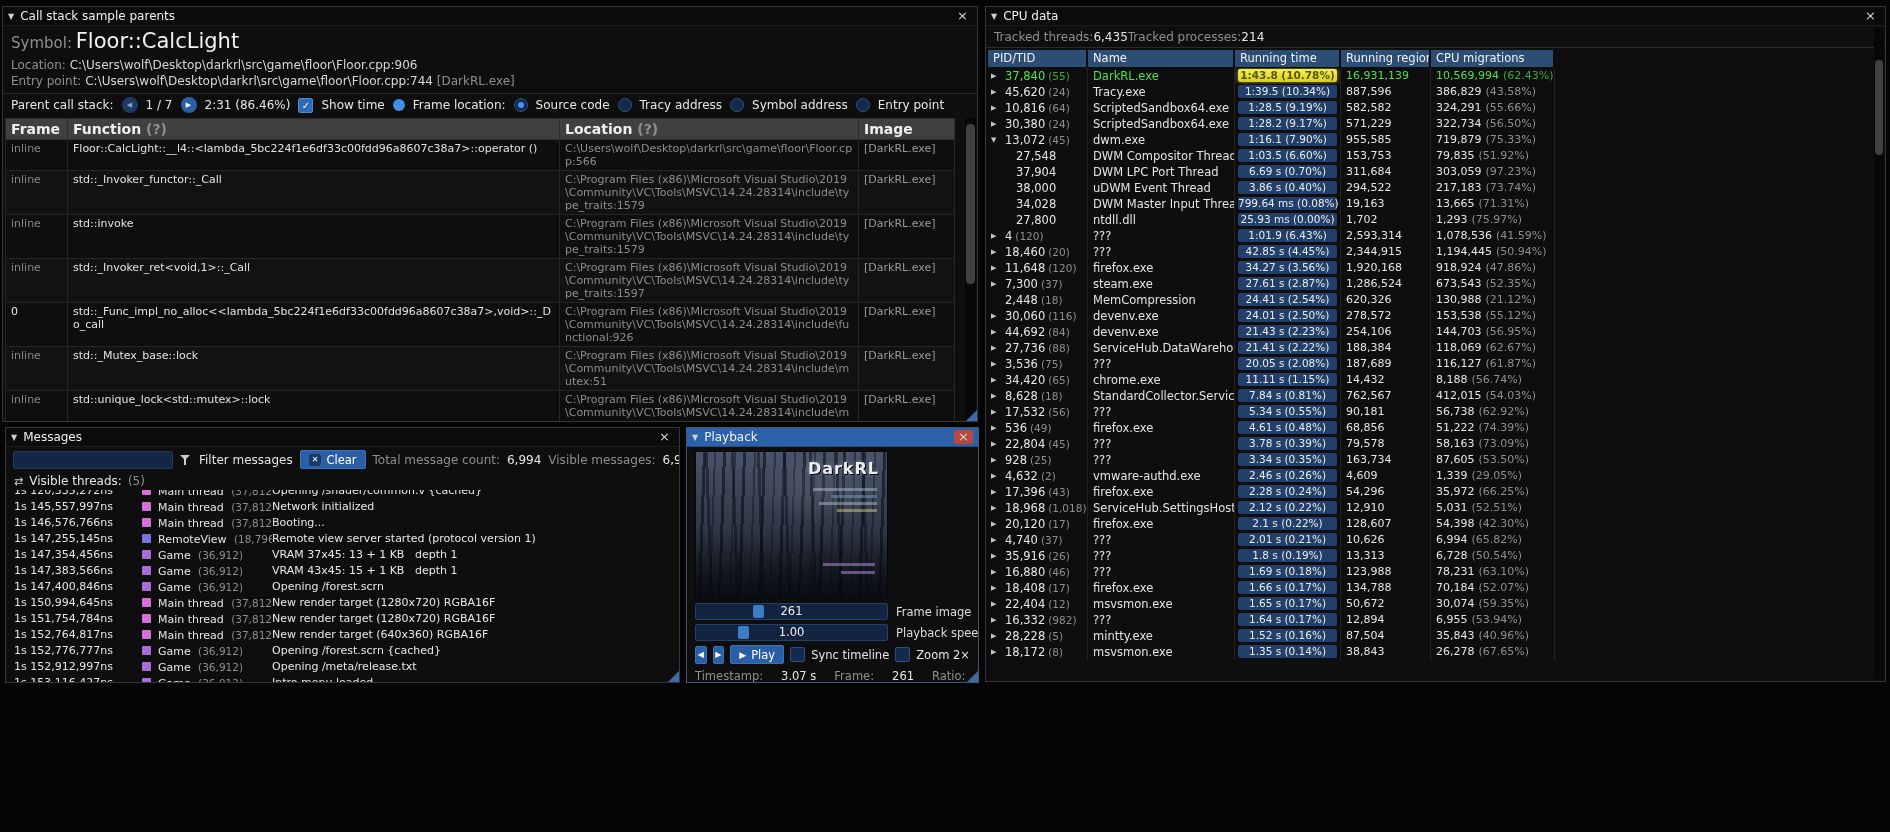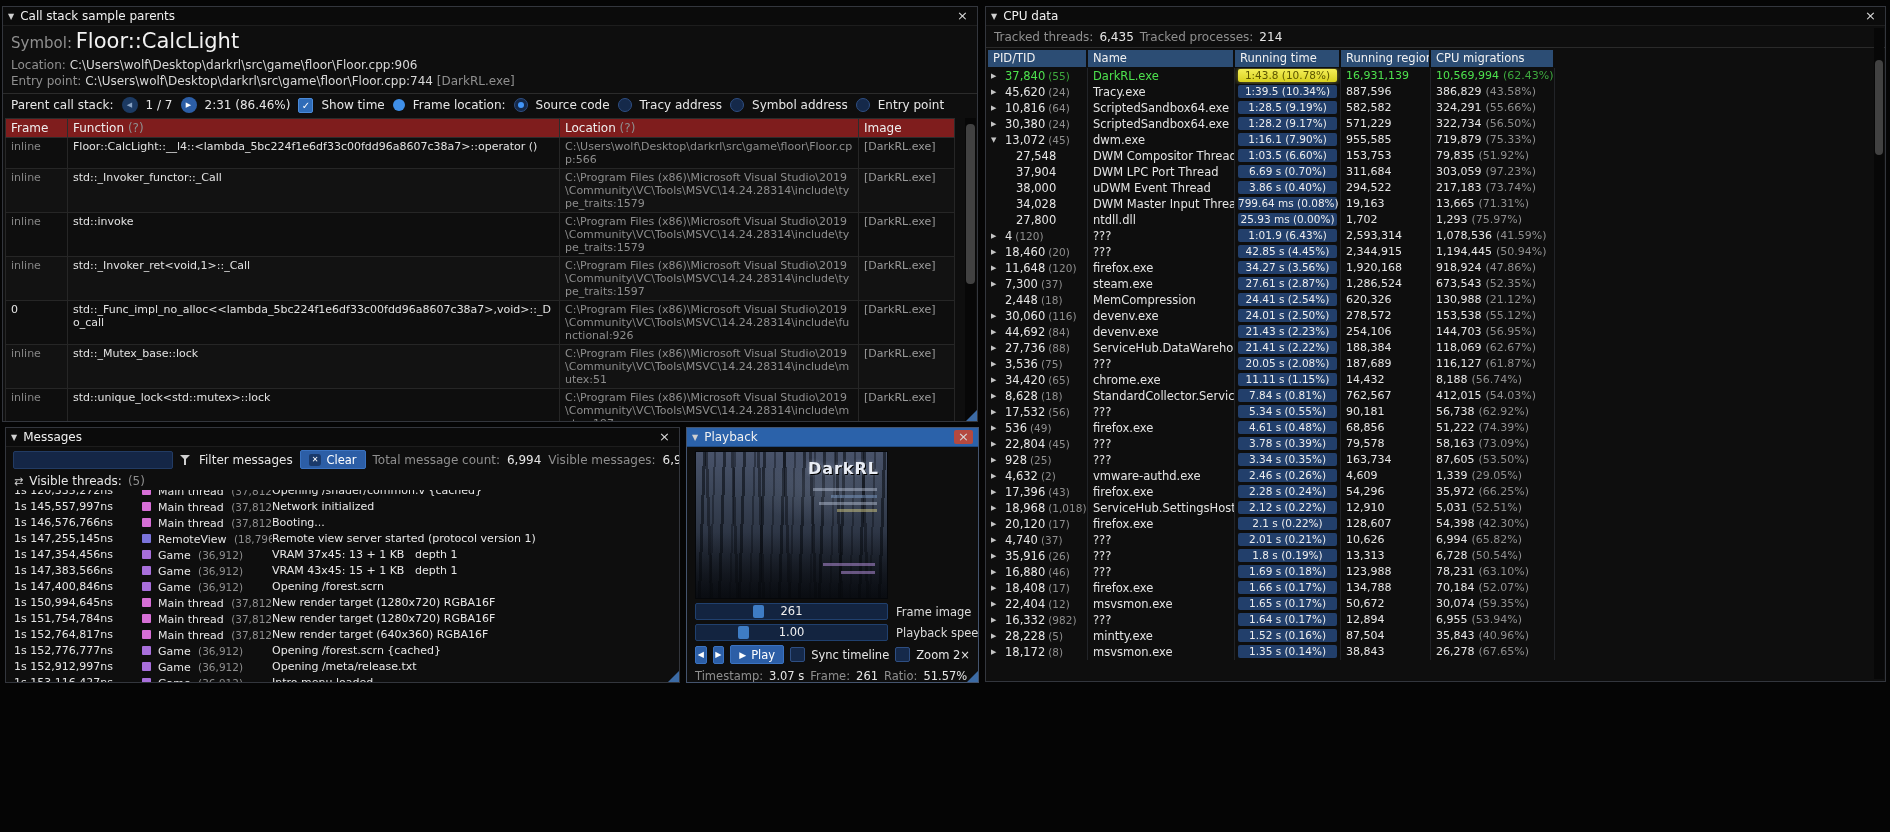--- a/index.html
+++ b/index.html
@@ -27,21 +27,21 @@
 
 #callstack-win{left:2px;top:6px;width:976px;height:416px}
 .cs-head{padding:3px 8px 4px}
 .cs-symbol{line-height:25px}
 .cs-symbol .lbl{font-size:15px;color:#8f8f8f}
 .cs-symbol .sym{font-size:21px;color:#f2f2f2}
 .cs-line{line-height:16px;font-size:12px;color:#d8d8d8}
 .cs-toolbar{display:flex;align-items:center;gap:8px;height:23px;padding:0 8px;border-top:1px solid #2b2b2b;font-size:12px}
 .cs-tablewrap{position:relative;flex:1;overflow:hidden;margin-top:2px}
 table.cs{border-collapse:collapse;table-layout:fixed;width:949px;margin-left:2px}
-table.cs th{background:#7f1d1d;border:1px solid #2c2c2c;font-weight:normal;text-align:left;font-size:12px;padding:2px 5px;color:#efefef}
+table.cs th{background:#404040;border:1px solid #2c2c2c;font-weight:bold;text-align:left;font-size:14px;padding:2px 5px;color:#efefef}
 table.cs td{border:1px solid #262626;padding:2px 5px;vertical-align:top;font-size:11px;line-height:13px}
 table.cs tr:nth-child(even) td{background:#121212}
 td.cs-frame{color:#e6e6e6}
 td.cs-frame.dim{color:#868686}
 td.cs-func{word-break:break-all;color:#e2e2e2}
 td.cs-loc{word-break:break-all;color:#8d8d8d;font-size:10px;line-height:13px}
 td.cs-img{color:#9a9a9a;font-size:10.5px}
 .vscroll{position:absolute;top:0;right:1px;width:11px;bottom:0;background:#070707}
 .vscroll .vthumb{position:absolute;left:1px;right:1px;border-radius:4px;background:#414141}
 
@@ -85,41 +85,41 @@
 .pbi-sub i:nth-child(2){width:34px}
 .slider-row{display:flex;align-items:center;gap:8px}
 .slider{position:relative;width:193px;height:17px;min-width:193px;background:#132440;border:1px solid #20406e;border-radius:2px}
 .slider .grab{position:absolute;top:1px;width:11px;height:13px;background:#3e7cc4;border-radius:2px}
 .slider .val{position:absolute;inset:0;text-align:center;line-height:15px;font-size:11.5px;color:#f0f0f0}
 .slider-lbl{font-size:11.5px;color:#dcdcdc;white-space:nowrap}
 .pb-controls{display:flex;align-items:center;gap:6px;white-space:nowrap}
 .sq-btn{width:19px;height:18px;background:#2c5ea6;border:1px solid #3a72c0;border-radius:2px;display:inline-flex;align-items:center;justify-content:center;font-size:8px;color:#fff}
 .play-glyph{font-size:9px}
 .cb-lbl{font-size:11.5px}
-.pb-stats{display:flex;gap:6px;font-size:11.5px;margin-top:1px;white-space:nowrap}
+.pb-stats{display:flex;gap:18px;font-size:11.5px;margin-top:1px;white-space:nowrap}
 
 
 #cpu-win{left:985px;top:6px;width:901px;height:676px}
-.cpu-stats{display:flex;gap:6px;padding:4px 8px 3px;border-bottom:1px solid #2a2a2a;align-items:center}
+.cpu-stats{display:flex;gap:0;padding:4px 8px 3px;border-bottom:1px solid #2a2a2a;align-items:center}
 .cpu-head,.cpu-row{display:grid;grid-template-columns:100px 147px 106px 90px 124px 1fr}
 .cpu-head{margin:2px 12px 0 2px}
 .cpu-head>div{background:#2c4d74;margin-right:2px;font-size:11.5px;padding:1px 5px;height:17px;color:#f2f2f2;white-space:nowrap;overflow:hidden}
 .cpu-head>div.spacer{background:transparent}
 .cpu-body{flex:1;overflow:hidden;position:relative;margin:1px 12px 0 2px}
 .cpu-row{height:16px;line-height:16px;font-size:11.5px}
 .cpu-row>div{border-right:1px solid #222428;overflow:hidden;white-space:nowrap}
 .cpu-row>div:last-child{border-right:none}
 .c-pid{display:flex;align-items:center;padding-left:3px;gap:3px}
 .c-pid .arrow{width:11px;min-width:11px;font-size:7px;color:#c4c4c4}
 .c-pid .cnt{color:#8f8f8f;font-size:10.5px}
 .cpu-row.child .c-pid{padding-left:28px}
 .c-name{padding-left:5px;color:#e4e4e4}
 .c-time{padding:0 3px}
 .pill{height:13px;margin-top:1px;background:#223f6b;border-radius:2px;text-align:center;font-size:10.5px;line-height:13px;color:#ececec}
-.pill.sel{background:linear-gradient(#f4ee57,#d8d120);color:#5c5500;box-shadow:0 0 6px rgba(244,238,87,.55);font-weight:normal}
+.pill.sel{background:linear-gradient(#f4ee57,#d8d120);color:#5c5500;box-shadow:0 0 6px rgba(244,238,87,.55);font-weight:bold}
 .c-reg,.c-mig{padding-left:5px;font-size:11px}
 .c-mig .pct{color:#8f8f8f;margin-left:4px}
 .cpu-row.green .pid,.cpu-row.green .c-name,.cpu-row.green .c-reg,.cpu-row.green .mig{color:#4ee24e}
 .cpu-row.green .cnt,.cpu-row.green .pct{color:#3da83d}
 .cpu-scroll{position:absolute;top:21px;right:1px;width:10px;bottom:2px;background:#070707}
 .cpu-scroll .vthumb{position:absolute;left:1px;right:1px;top:32px;height:95px;border-radius:4px;background:#414141}
 </style>
 </head>
 <body>
 

